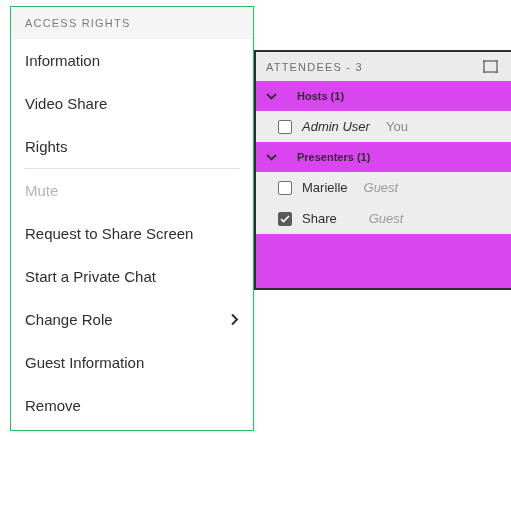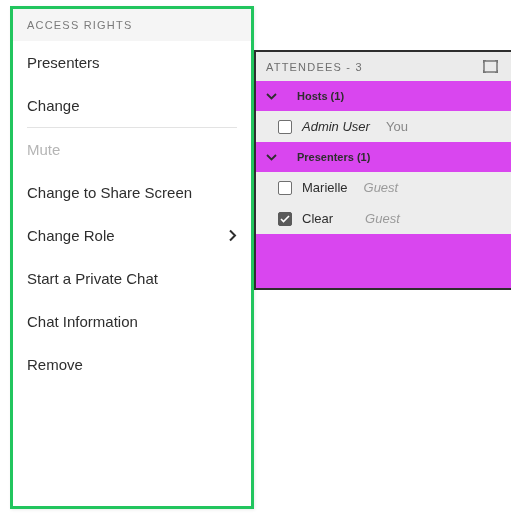--- a/index.html
+++ b/index.html
@@ -9,23 +9,23 @@
     width: 511px;
     height: 516px;
     position: relative;
     overflow: hidden;
   }
   .menu {
     position: absolute;
     left: 10px;
     top: 6px;
     width: 244px;
-    height: 503px;
+    height: 425px;
     background: #fff;
-    border: 3px solid #22c55e;
+    border: 1px solid #22c55e;
     box-shadow: 1px 1px 3px rgba(0,0,0,0.08);
   }
   .menu-header {
     padding: 10px 14px 10px 14px;
     font-size: 11px;
     letter-spacing: 1.2px;
     color: #7a7a7a;
     background: #f5f5f5;
   }
   .menu-item {
@@ -109,39 +109,40 @@
   .row .name.italic { font-style: italic; }
   .row .tag { color: #9a9a9a; font-style: italic; margin-left: 6px; }
   .fs-icon { display:flex; align-items:center; }
 </style>
 </head>
 <body>
 
 <div class="menu">
   <div class="menu-header">ACCESS RIGHTS</div>
 
-  <div class="menu-item">Presenters</div>
-  <div class="menu-item">Change</div>
+  <div class="menu-item">Information</div>
+  <div class="menu-item">Video Share</div>
+  <div class="menu-item">Rights</div>
 
   <hr class="menu-divider">
 
   <div class="menu-item disabled">Mute</div>
-  <div class="menu-item">Change to Share Screen</div>
+  <div class="menu-item">Request to Share Screen</div>
+  <div class="menu-item">Start a Private Chat</div>
+
   <div class="menu-item">
     <span>Change Role</span>
     <span class="chevron">
       <svg width="8" height="12" viewBox="0 0 8 12">
           <path d="M1 1 L6 6 L1 11" stroke="#2e2e2e" stroke-width="2" fill="none"></path>
         </svg>
     </span>
   </div>
 
-  <div class="menu-item">Start a Private Chat</div>
-
-  <div class="menu-item">Chat Information</div>
+  <div class="menu-item">Guest Information</div>
   <div class="menu-item">Remove</div>
 </div>
 
 <div class="attendees">
   <div class="att-header">
     <div class="att-title">
       <span>ATTENDEES</span><span> - </span><span>3</span>
     </div>
     <div class="att-icons">
       <span class="fs-icon">
@@ -192,16 +193,16 @@
     <span class="tag">Guest</span>
   </div>
 
 
   <div class="row">
     <span class="cbx checked">
       <svg width="10" height="8" viewBox="0 0 10 8">
           <path d="M1 4 L3.5 6.5 L9 1" stroke="#fff" stroke-width="1.6" fill="none"></path>
         </svg>
     </span>
-    <span class="name">Clear</span>
+    <span class="name">Share</span>
     <span class="tag" style="margin-left:22px">Guest</span>
   </div>
 </div>
 
 </body></html>

